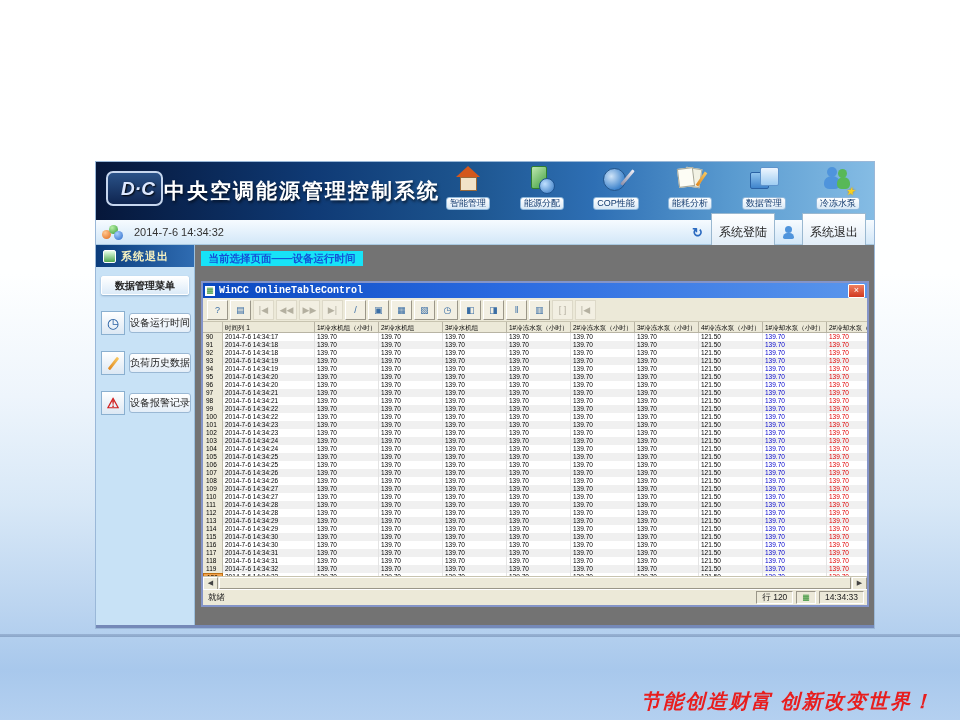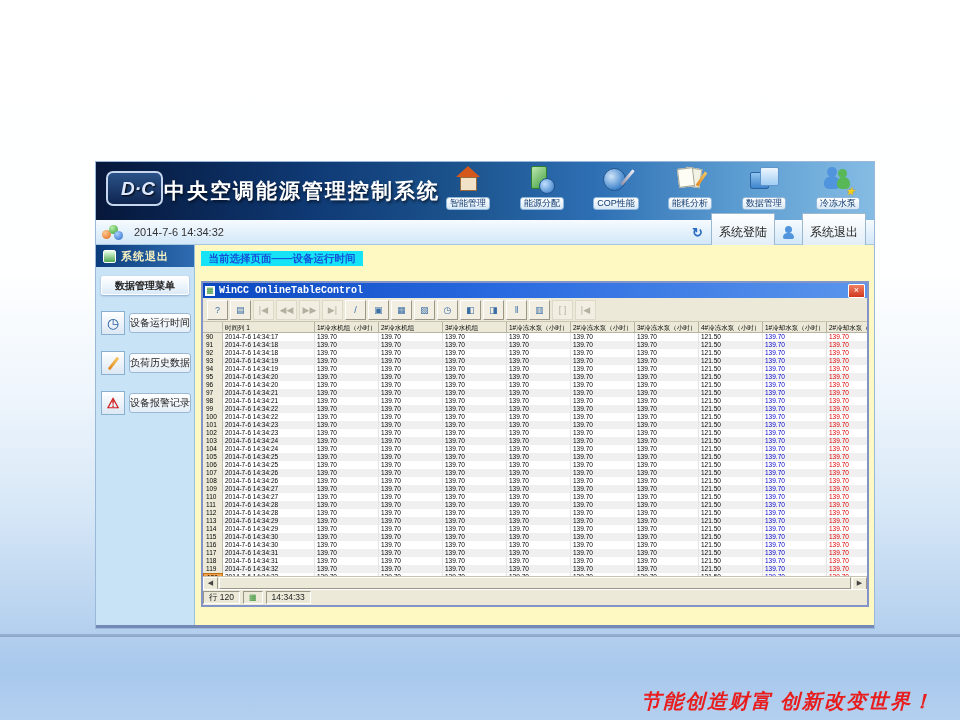--- a/index.html
+++ b/index.html
@@ -80,21 +80,21 @@
     box-shadow:0 1px 2px rgba(80,120,160,.5);border-radius:2px;font-size:10px;color:#222;font-weight:bold;
     display:flex;align-items:center;justify-content:center;cursor:pointer;white-space:nowrap;}
   .side-item{display:flex;align-items:center;gap:4px;margin:16px 4px 0 5px;cursor:pointer;}
   .side-ico{width:22px;height:22px;background:linear-gradient(#ffffff,#dce8f4);border:1px solid #8ab0d0;flex:none;
     display:flex;align-items:center;justify-content:center;}
   .side-ico .clk{color:#2a62a4;font-size:14px;line-height:14px;}
   .side-ico .pcl{width:3px;height:15px;background:linear-gradient(#f8c860,#e08820);transform:rotate(38deg);border-radius:1px;}
   .side-ico .wrn{color:#d02020;font-size:14px;line-height:14px;font-weight:bold;}
   .side-label{flex:1;height:18px;background:linear-gradient(#ffffff,#e4eef8);border:1px solid #9ab8d4;border-radius:3px;
     font-size:10px;color:#222;display:flex;align-items:center;justify-content:center;white-space:nowrap;}
-  .main{flex:1;position:relative;background:#fef9c3;}
+  .main{flex:1;position:relative;background:#737373;}
   .page-banner{position:absolute;left:6px;top:6px;width:162px;height:15px;background:#17e3f7;
     color:#1353d8;font-size:10.5px;font-weight:bold;display:flex;align-items:center;justify-content:center;white-space:nowrap;}
   
   .wincc{position:absolute;left:6px;top:36px;width:668px;height:326px;background:#ece9d8;
     border:2px solid #8494c8;box-sizing:border-box;display:flex;flex-direction:column;}
   .wtitle{height:15px;flex:none;background:linear-gradient(90deg,#0a48c0,#2a6ae0 45%,#5a96ec);
     display:flex;align-items:center;padding:0 2px;}
   .wtitle .wti{width:10px;height:10px;background:#fff;color:#2f8f2f;font-size:8px;line-height:10px;text-align:center;margin-right:4px;}
   .wtitle .wtt{color:#fff;font-size:10px;font-weight:bold;font-family:"Liberation Mono",monospace;letter-spacing:0;white-space:nowrap;}
   .wclose{margin-left:auto;width:15px;height:12px;background:linear-gradient(#f08060,#d03820);border:1px solid #fff;
@@ -674,20 +674,21 @@
                 <div class="cell" style="width: 64px; color: rgb(0, 0, 204);">139.70</div>
                 <div class="cell" style="width: 64px; color: rgb(224, 0, 0);">139.70</div>
               </div>
             </div>
           <div class="hscroll">
             <span class="harrow">◀</span>
             <span class="hthumb"></span>
             <span class="harrow">▶</span>
           </div>
           <div class="wstatus">
+            <span class="ready">就绪</span>
             <span class="wsbox">行 120</span>
             <span class="wsbox"><span class="gi">▦</span></span>
             <span class="wsbox">14:34:33</span>
           </div>
         </div>
 
       </div>
     </div>
   </div>
 

